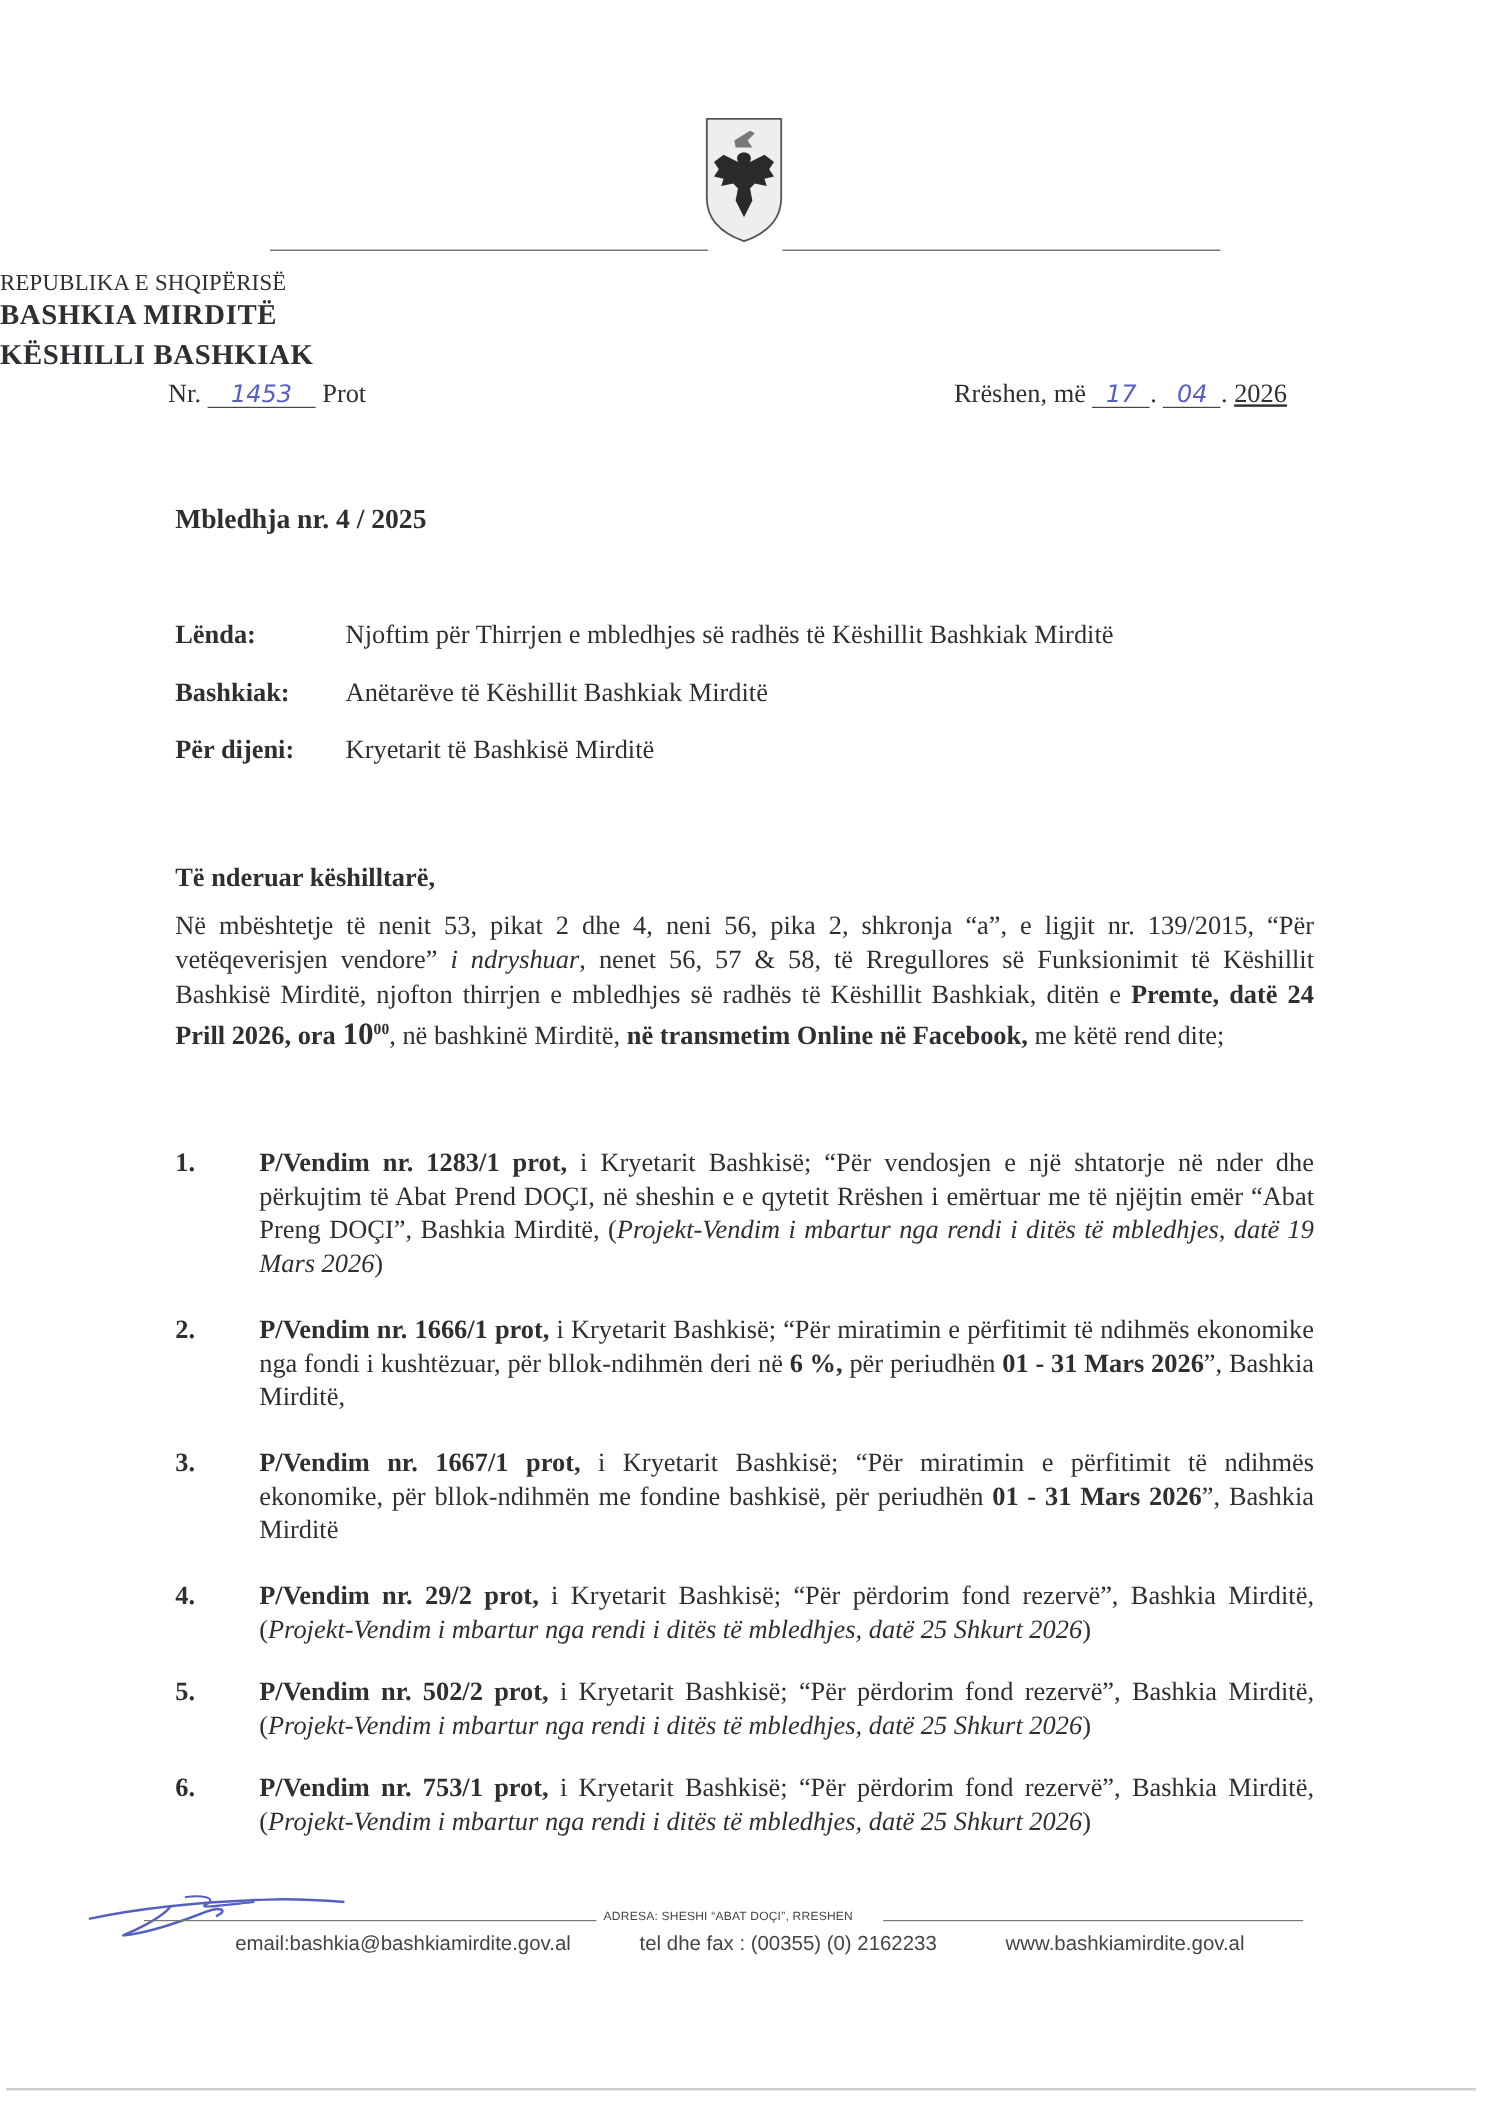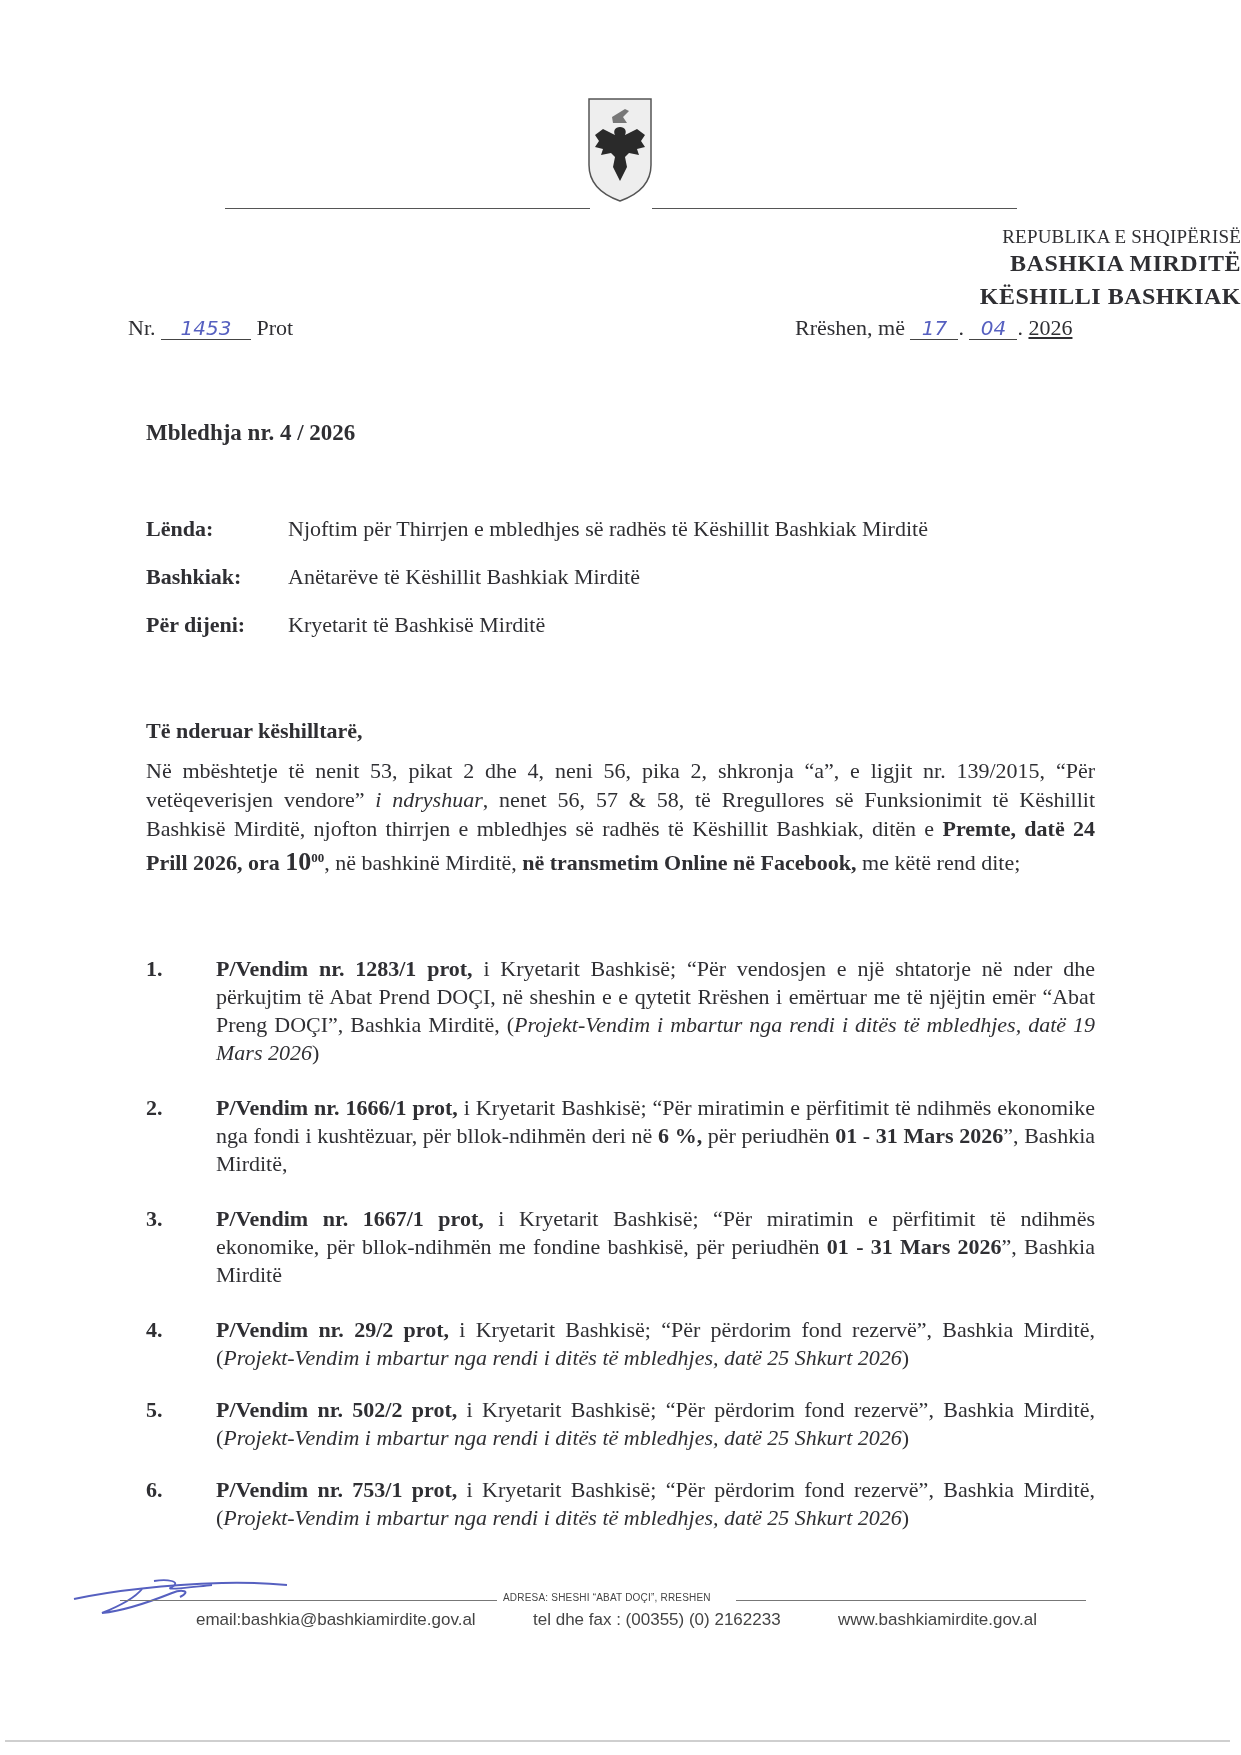--- a/index.html
+++ b/index.html
@@ -2,25 +2,25 @@
 <html><head>
 <meta charset="utf-8">
 <style>
   html, body { margin:0; padding:0; background:#ffffff; }
   body { width:1241px; height:1755px; position:relative; overflow:hidden;
          font-family:"Liberation Serif", serif; color:#2f2f33; }
   .abs { position:absolute; }
   .emblem { left:585px; top:95px; width:70px; height:110px; }
   .rule-l { left:225px; top:208px; width:365px; height:0; border-top:1.5px solid #555; }
   .rule-r { left:652px; top:208px; width:365px; height:0; border-top:1.5px solid #555; }
-  .hdr { left:0; width:1241px; text-align:right; }
+  .hdr { left:0; width:1241px; text-align:left; }
   .hdr1 { top:226px; font-size:19px; letter-spacing:0.2px; }
   .hdr2 { top:250px; font-size:24px; font-weight:bold; letter-spacing:0.5px; }
   .hdr3 { top:283px; font-size:24px; font-weight:bold; letter-spacing:0.5px; }
-  .nr { left:128px; top:315px; font-size:22px; }
+  .nr { left:140px; top:315px; font-size:22px; }
   .hand { font-family:"DejaVu Sans", sans-serif; font-style:italic; color:#5660c0; font-size:20px; }
   .blank { display:inline-block; text-align:center; border-bottom:1.3px solid #444; line-height:22px; }
   .date { left:795px; top:315px; font-size:22px; }
   .date u { text-decoration:underline; }
   .meeting { left:146px; top:420px; font-size:23px; font-weight:bold; }
   .meta-row { left:146px; font-size:22px; }
   .meta-label { display:inline-block; width:142px; font-weight:bold; }
   .greet { left:146px; top:718px; font-size:22px; font-weight:bold; }
   .para { left:146px; top:756px; width:949px; font-size:22px; line-height:29px; text-align:justify; }
   .para .big { font-size:26px; }
@@ -59,21 +59,21 @@
   <span>Prot</span>
 </div>
 
 <div class="abs date">
   <span>Rrëshen, më</span>
   <span class="blank hand" style="width:48px;text-align:center;">17</span>.
   <span class="blank hand" style="width:48px;">04</span>.
   <u>2026</u>
 </div>
 
-<div class="abs meeting">Mbledhja nr. 4 / 2026</div>
+<div class="abs meeting">Mbledhja nr. 4 / 2025</div>
 
 <div class="abs meta-row" style="top:516px;">
   <span class="meta-label">Lënda:</span><span>Njoftim për Thirrjen e mbledhjes së radhës të Këshillit Bashkiak Mirditë</span>
 </div>
 <div class="abs meta-row" style="top:564px;">
   <span class="meta-label">Bashkiak:</span><span>Anëtarëve të Këshillit Bashkiak Mirditë</span>
 </div>
 <div class="abs meta-row" style="top:612px;">
   <span class="meta-label">Për dijeni:</span><span>Kryetarit të Bashkisë Mirditë</span>
 </div>

